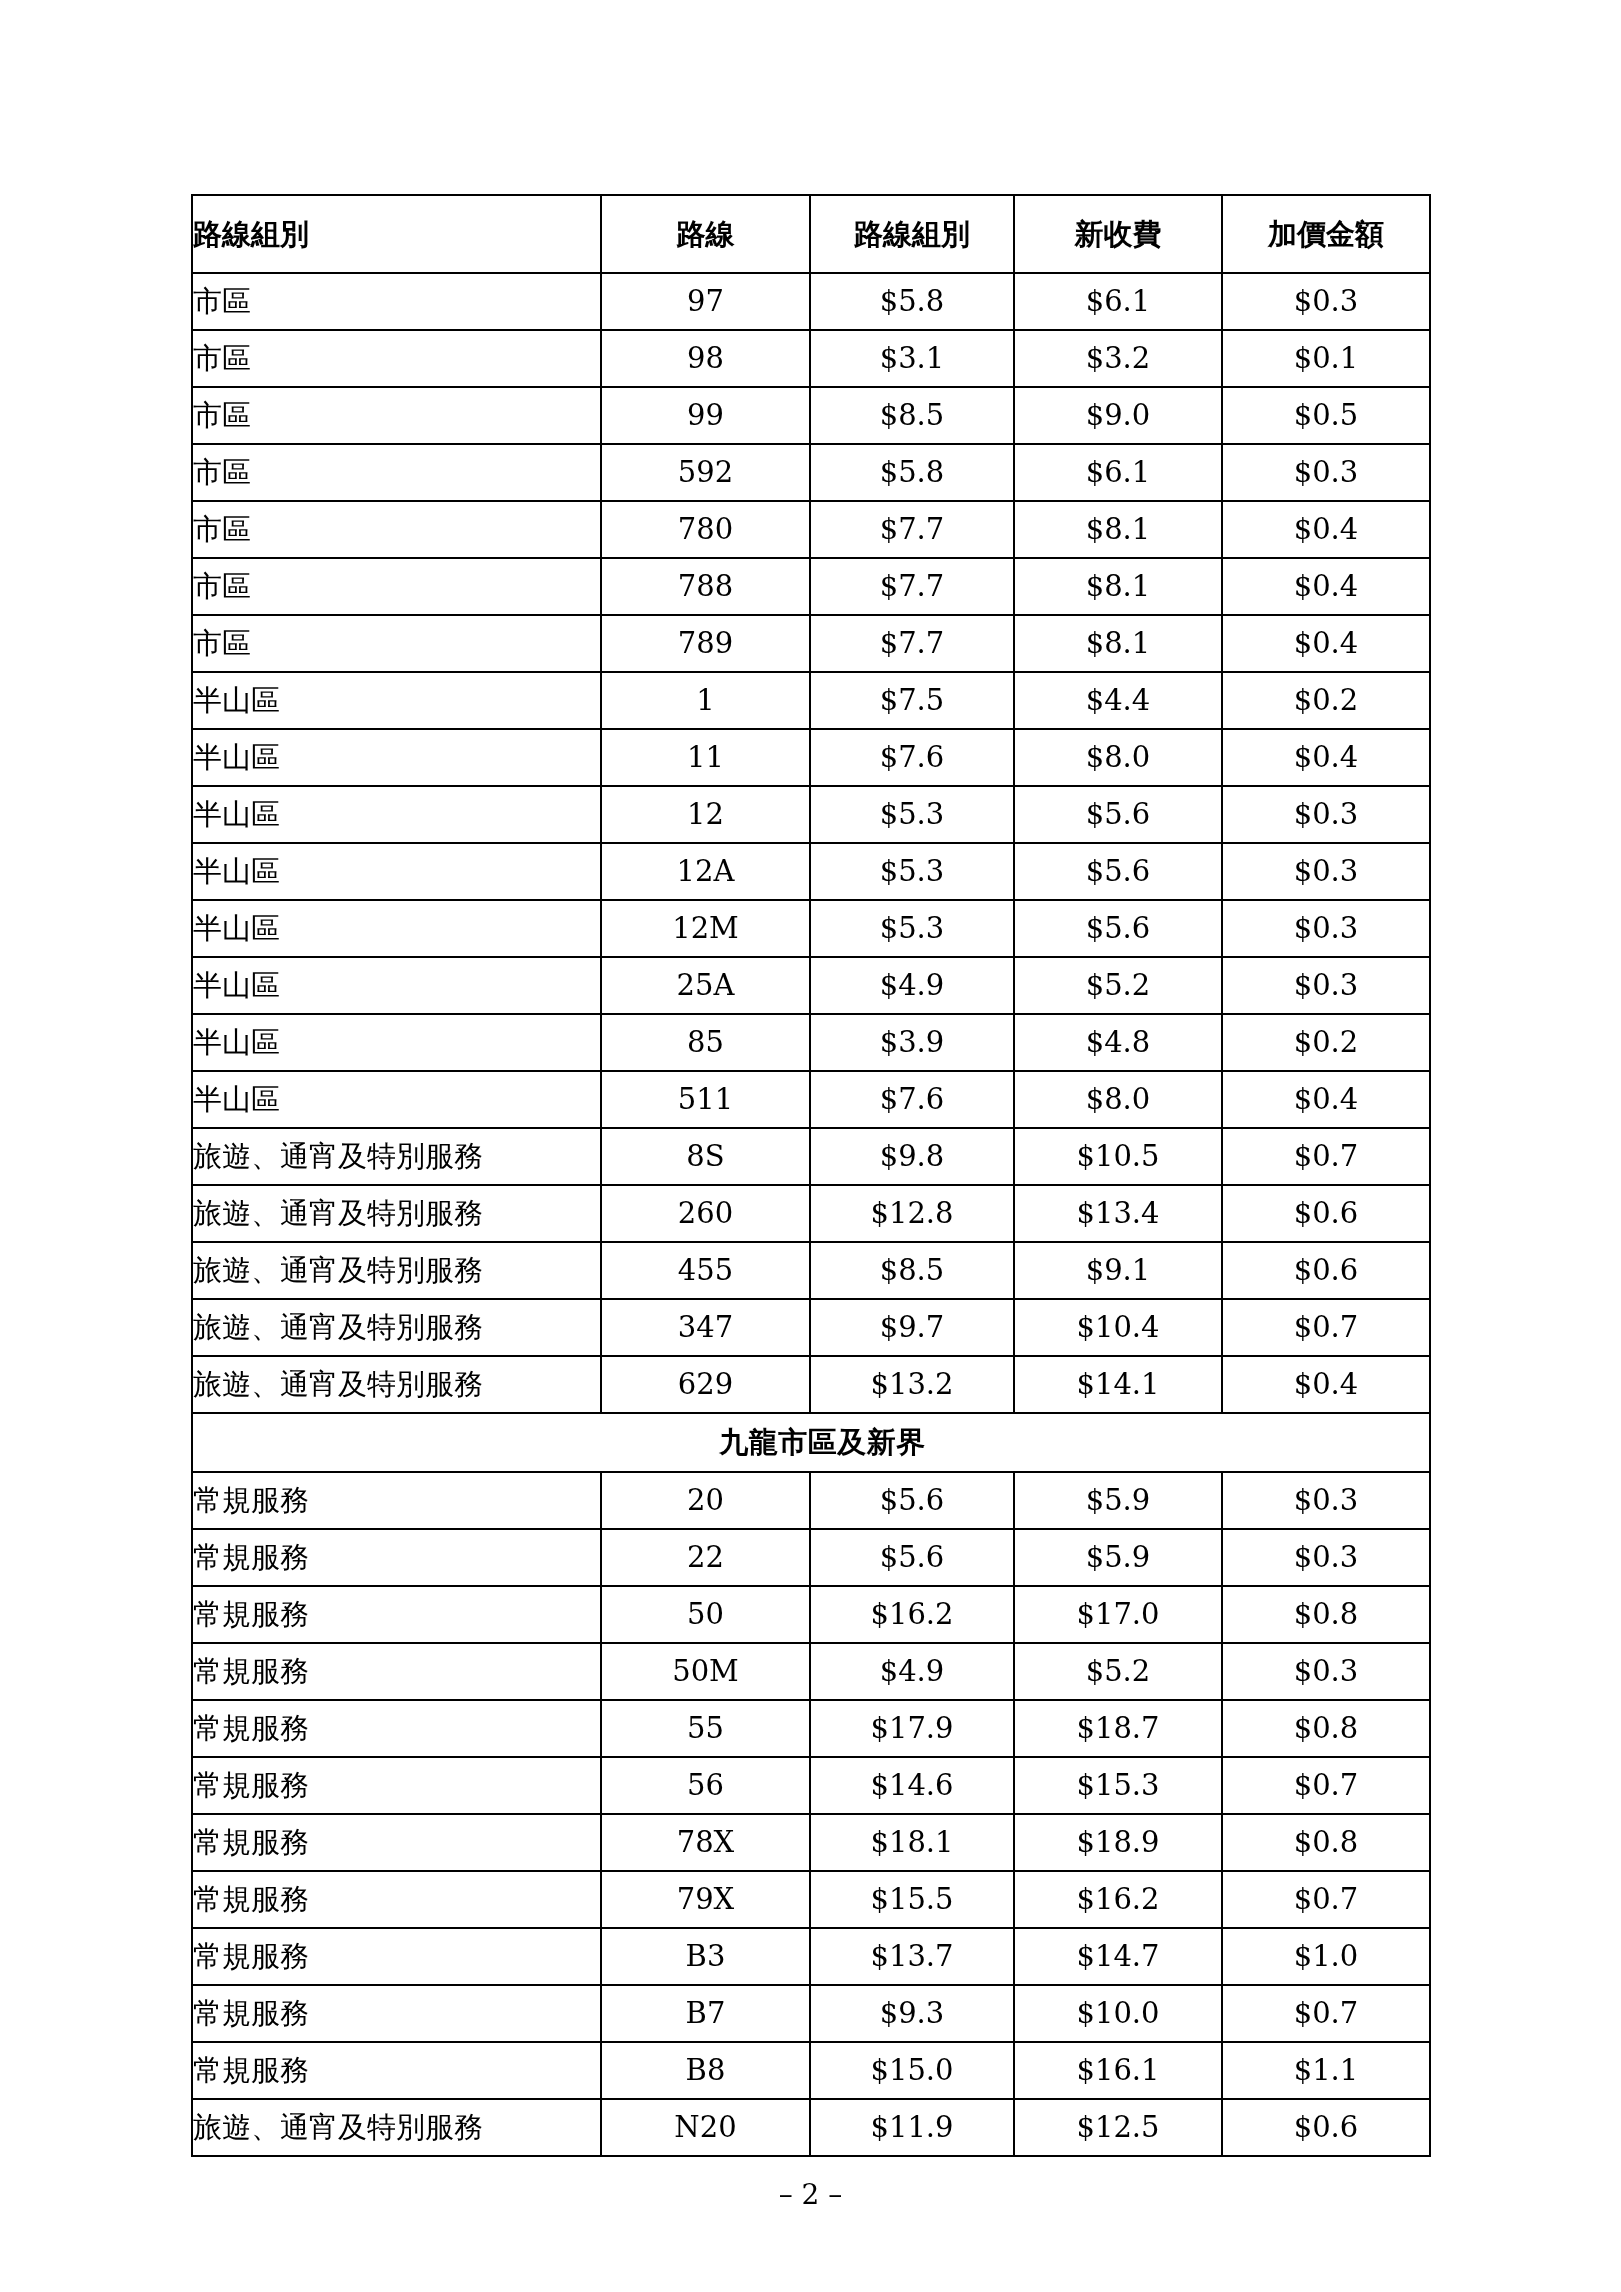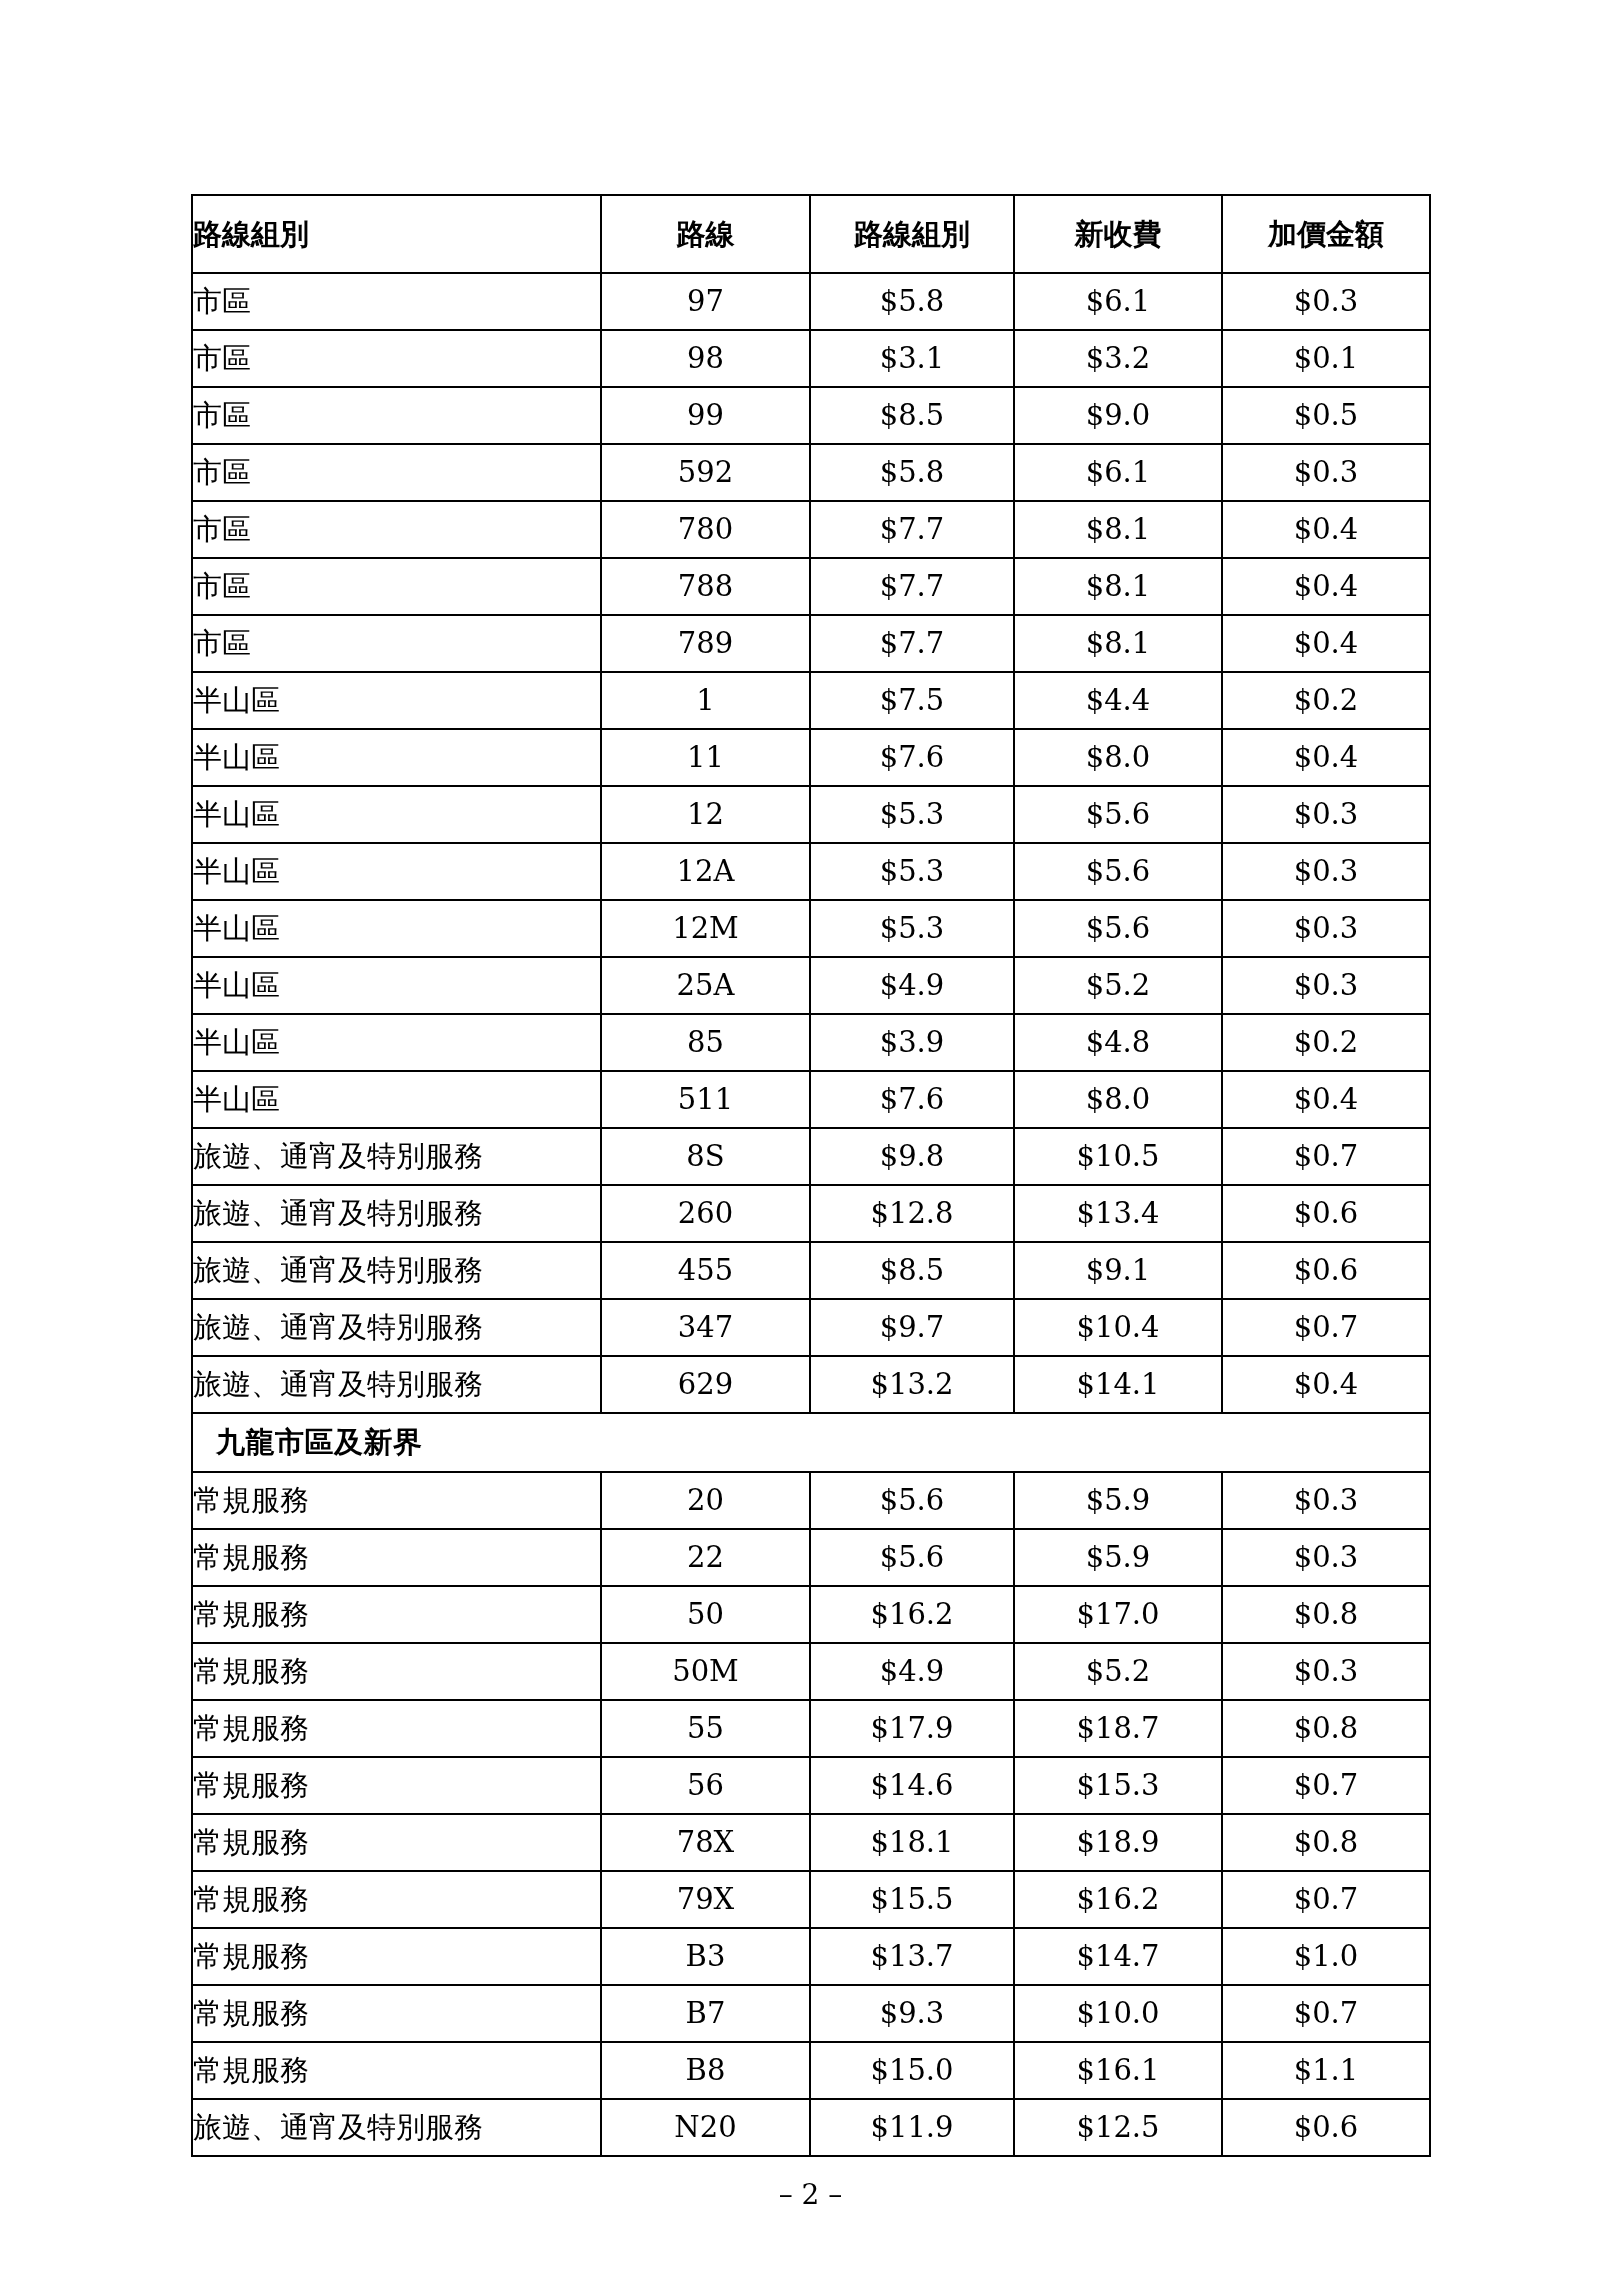--- a/index.html
+++ b/index.html
@@ -72,21 +72,21 @@
     padding-left: 5.9px;
     white-space: nowrap;
     margin-top: 15px;
   }
   .cell-center {
     text-align: center;
   }
 
   
   .section-row td {
-    text-align: left;
+    text-align: center;
     padding-left: 23px;
     font-weight: bold;
     height: 57px;
     letter-spacing: 0.5px;
   }
 
   
   .page-footer {
     position: absolute;
     left: 0;

